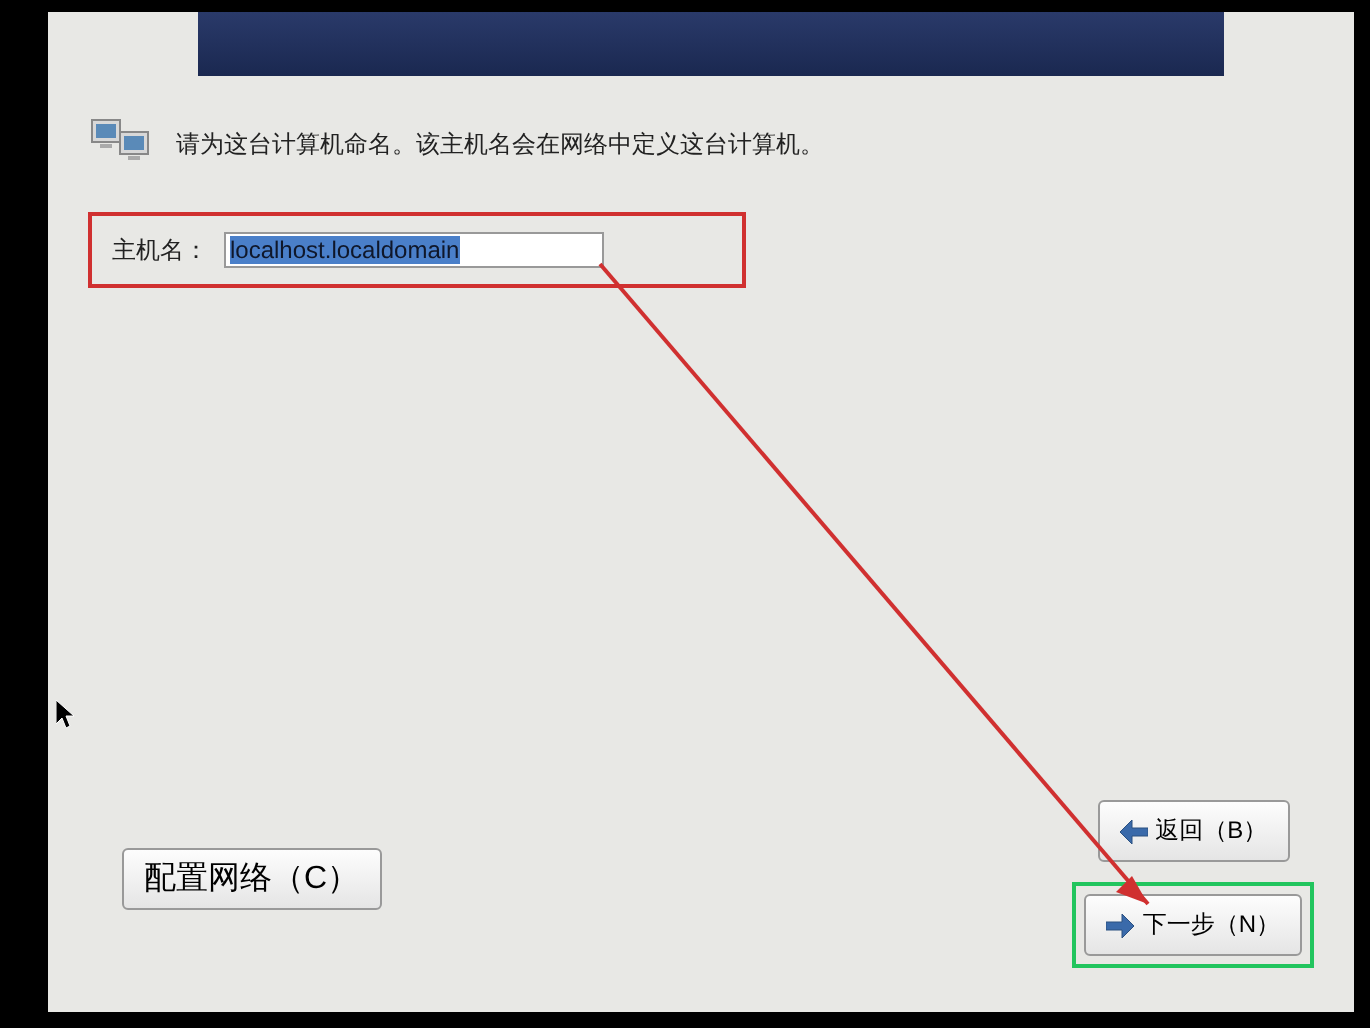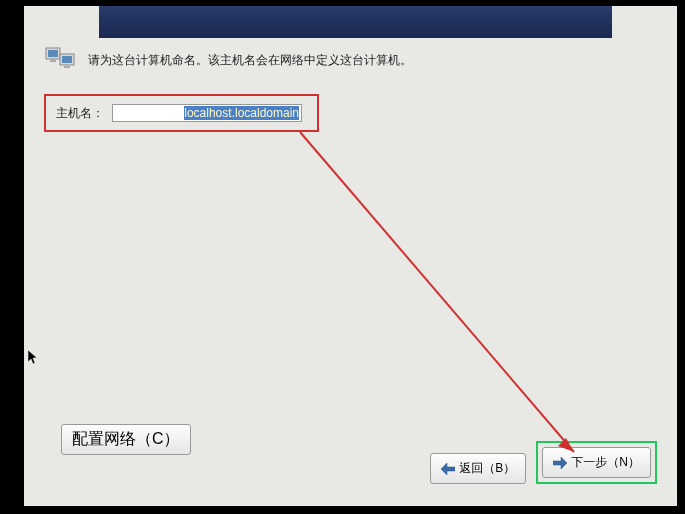--- a/index.html
+++ b/index.html
@@ -27,21 +27,21 @@
     .header-bar {
       position: absolute;
       top: 0;
       left: 75px;
       right: 65px;
       height: 32px;
       background: linear-gradient(to bottom, #2a3a6a, #1a2850);
     }
     .content {
       position: absolute;
-      top: 40px;
+      top: 52px;
       left: 20px;
       right: 20px;
     }
     .instruction-row {
       display: flex;
       align-items: center;
       gap: 12px;
       margin-bottom: 20px;
     }
     .computer-icon {
@@ -56,57 +56,57 @@
     .instruction-text {
       color: #222;
       font-size: 12px;
     }
     .hostname-box {
       border: 2px solid #d03030;
       padding: 8px 10px;
       display: inline-flex;
       align-items: center;
       gap: 8px;
-      width: 275px;
-      text-align: right;
+      width: 329px;
     }
     .hostname-label {
       color: #222;
       font-size: 12px;
       white-space: nowrap;
     }
     .hostname-input {
       border: 1px solid #999;
       padding: 1px 2px;
       font-size: 12px;
       width: 190px;
       background: #fff;
     }
     .hostname-input .selected {
       background: #4a7fc9;
-      color: #fef9c3;
+      color: #0f172a;
     }
     .config-network-btn {
       position: absolute;
       left: 37px;
       top: 418px;
       background: linear-gradient(to bottom, #fdfdfd, #e5e5e5);
       border: 1px solid #999;
       border-radius: 3px;
       padding: 4px 10px;
       font-size: 16px;
       cursor: pointer;
     }
     .footer-buttons {
       position: absolute;
       bottom: 22px;
       right: 20px;
       display: flex;
       gap: 10px;
-      align-items: flex-end;
+      align-items: center;
+      flex-direction: column;
     }
     .nav-btn {
       background: linear-gradient(to bottom, #fdfdfd, #e5e5e5);
       border: 1px solid #999;
       border-radius: 3px;
       padding: 6px 10px;
       font-size: 12px;
       cursor: pointer;
       display: inline-flex;
       align-items: center;

